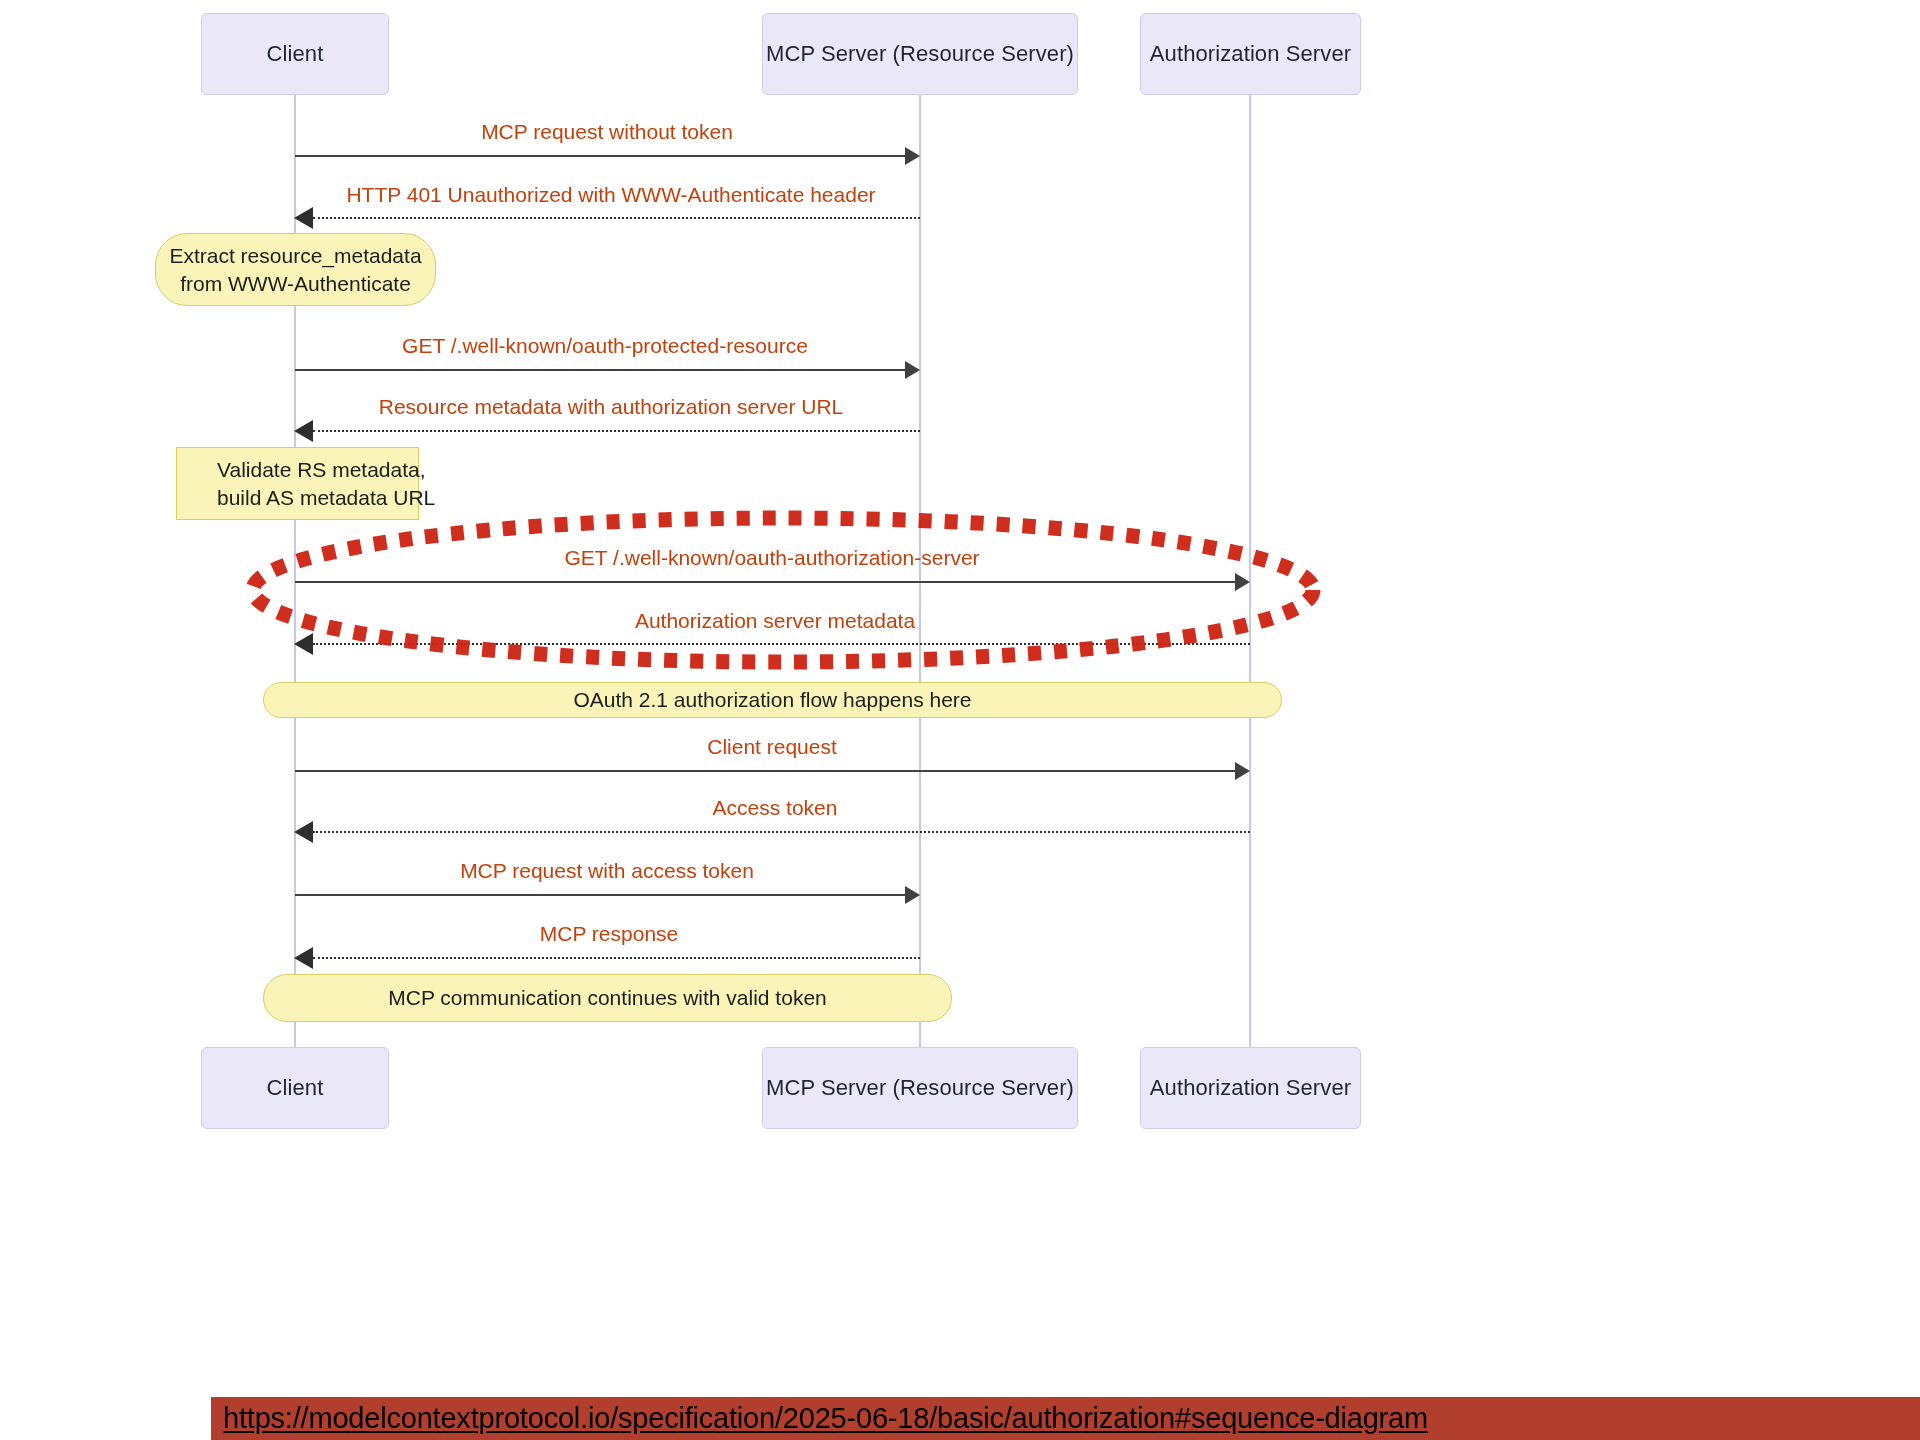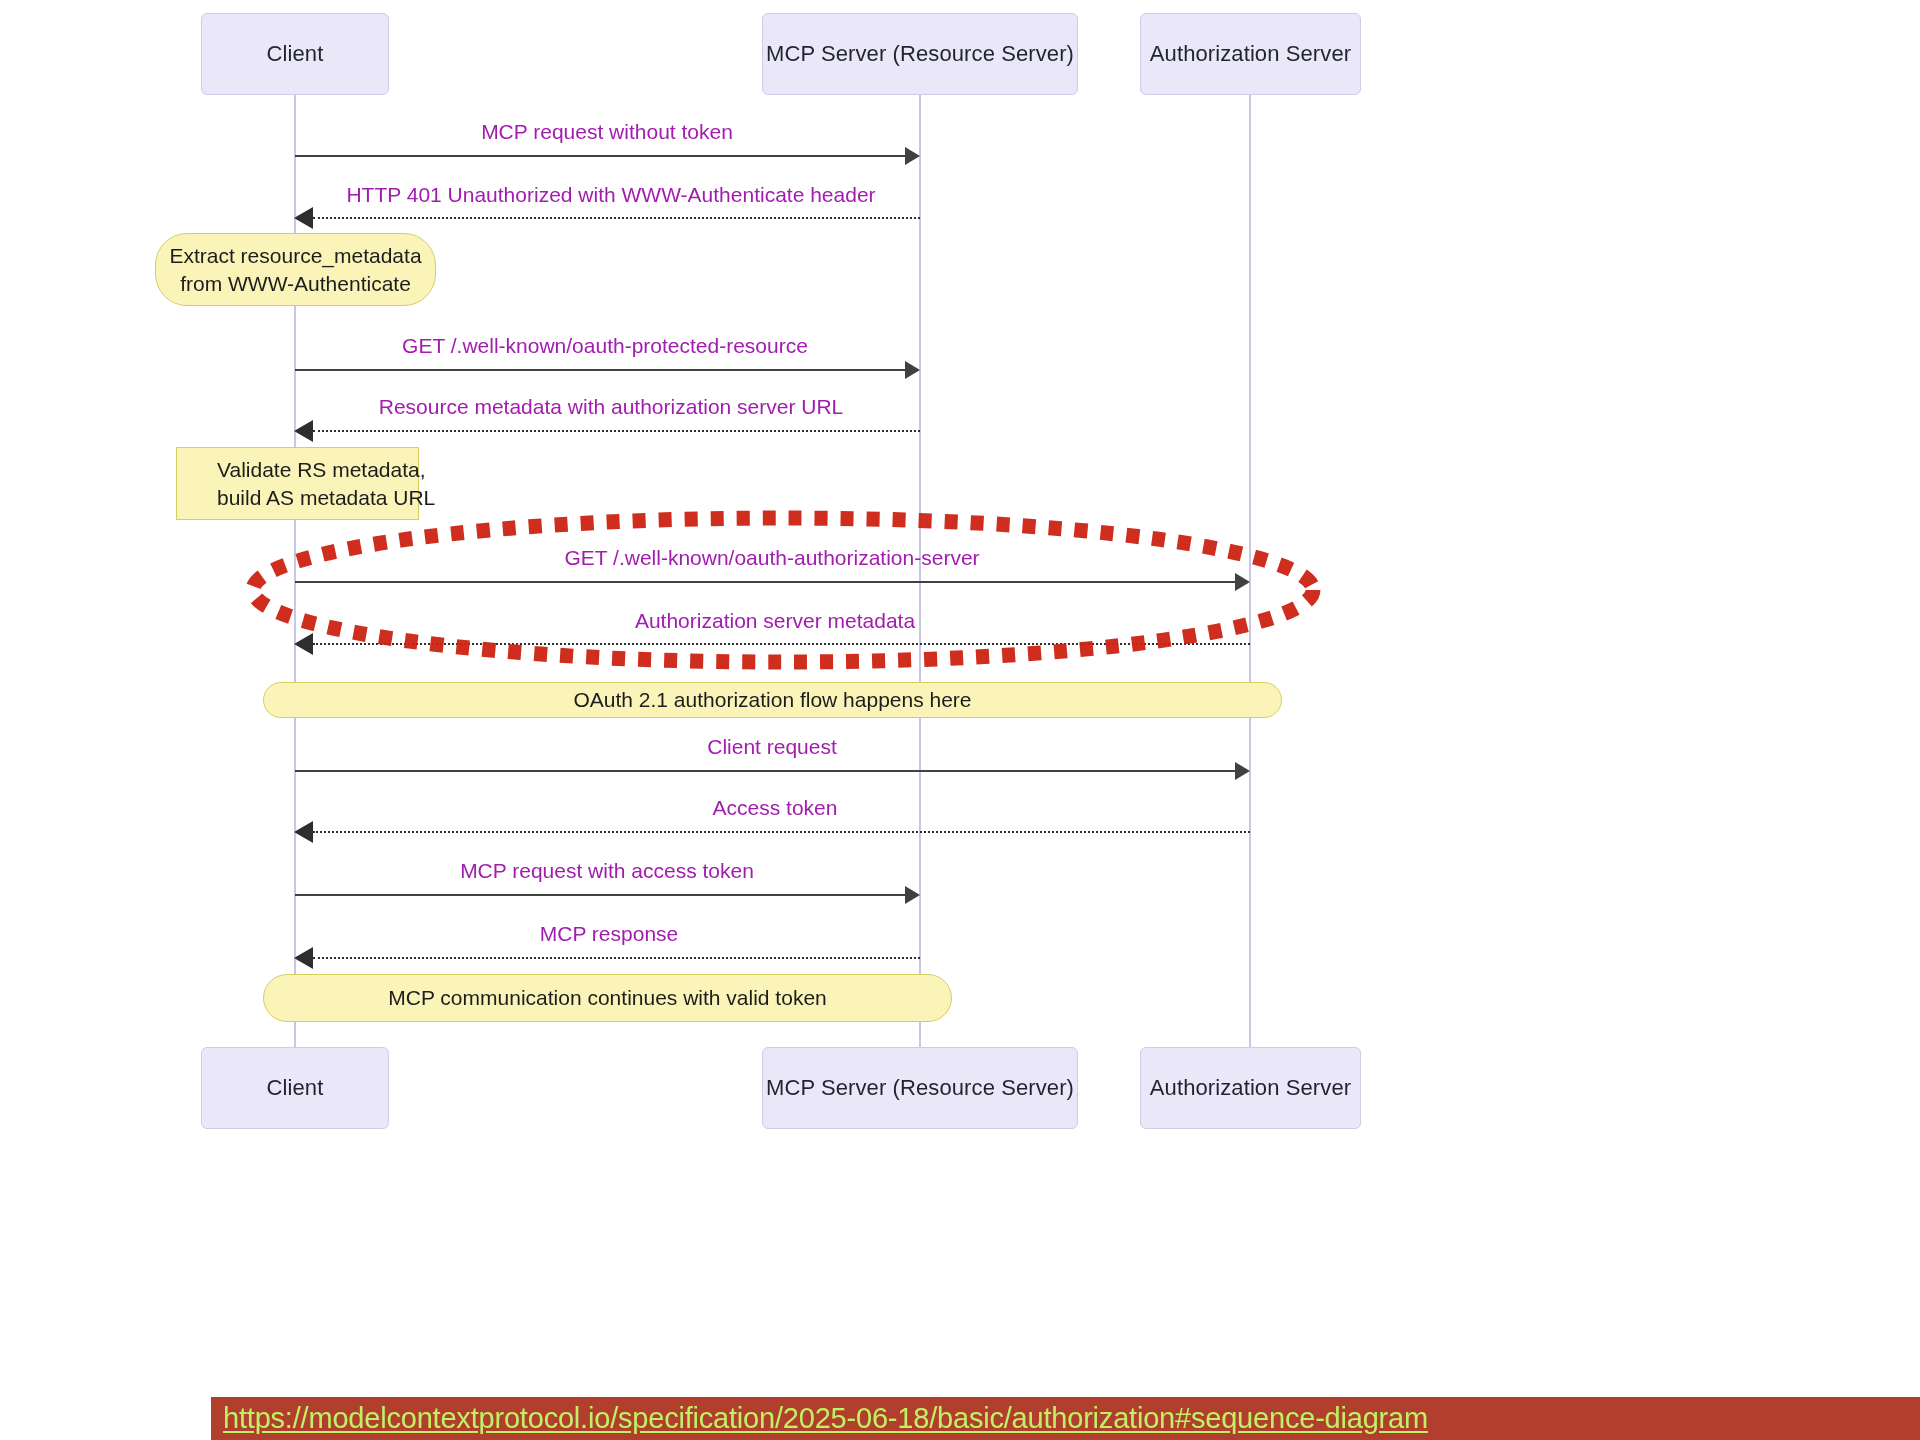--- a/index.html
+++ b/index.html
@@ -43,21 +43,21 @@
   
   .lifeline {
     position: absolute;
     width: 2px;
     background: #C9C6E6;
   }
 
   
   .msg-label {
     position: absolute;
-    color: #a21caf;
+    color: #c2410c;
     font-size: 21px;
     white-space: nowrap;
     transform: translateX(-50%);
     text-align: center;
   }
 
   .msg-line {
     position: absolute;
     height: 0;
     border-top: 2px solid #40403f;
@@ -119,21 +119,21 @@
     top: 1397px;
     width: 1709px;
     height: 43px;
     background: #B23F2D;
     display: flex;
     align-items: center;
     padding-left: 12px;
     box-sizing: border-box;
   }
   #url-banner .url-text {
-    color: #bef264;
+    color: #000000;
     font-size: 29px;
     text-decoration: underline;
     text-underline-offset: 3px;
     white-space: nowrap;
     letter-spacing: -0.2px;
   }
 </style>
 </head>
 <body>
 

